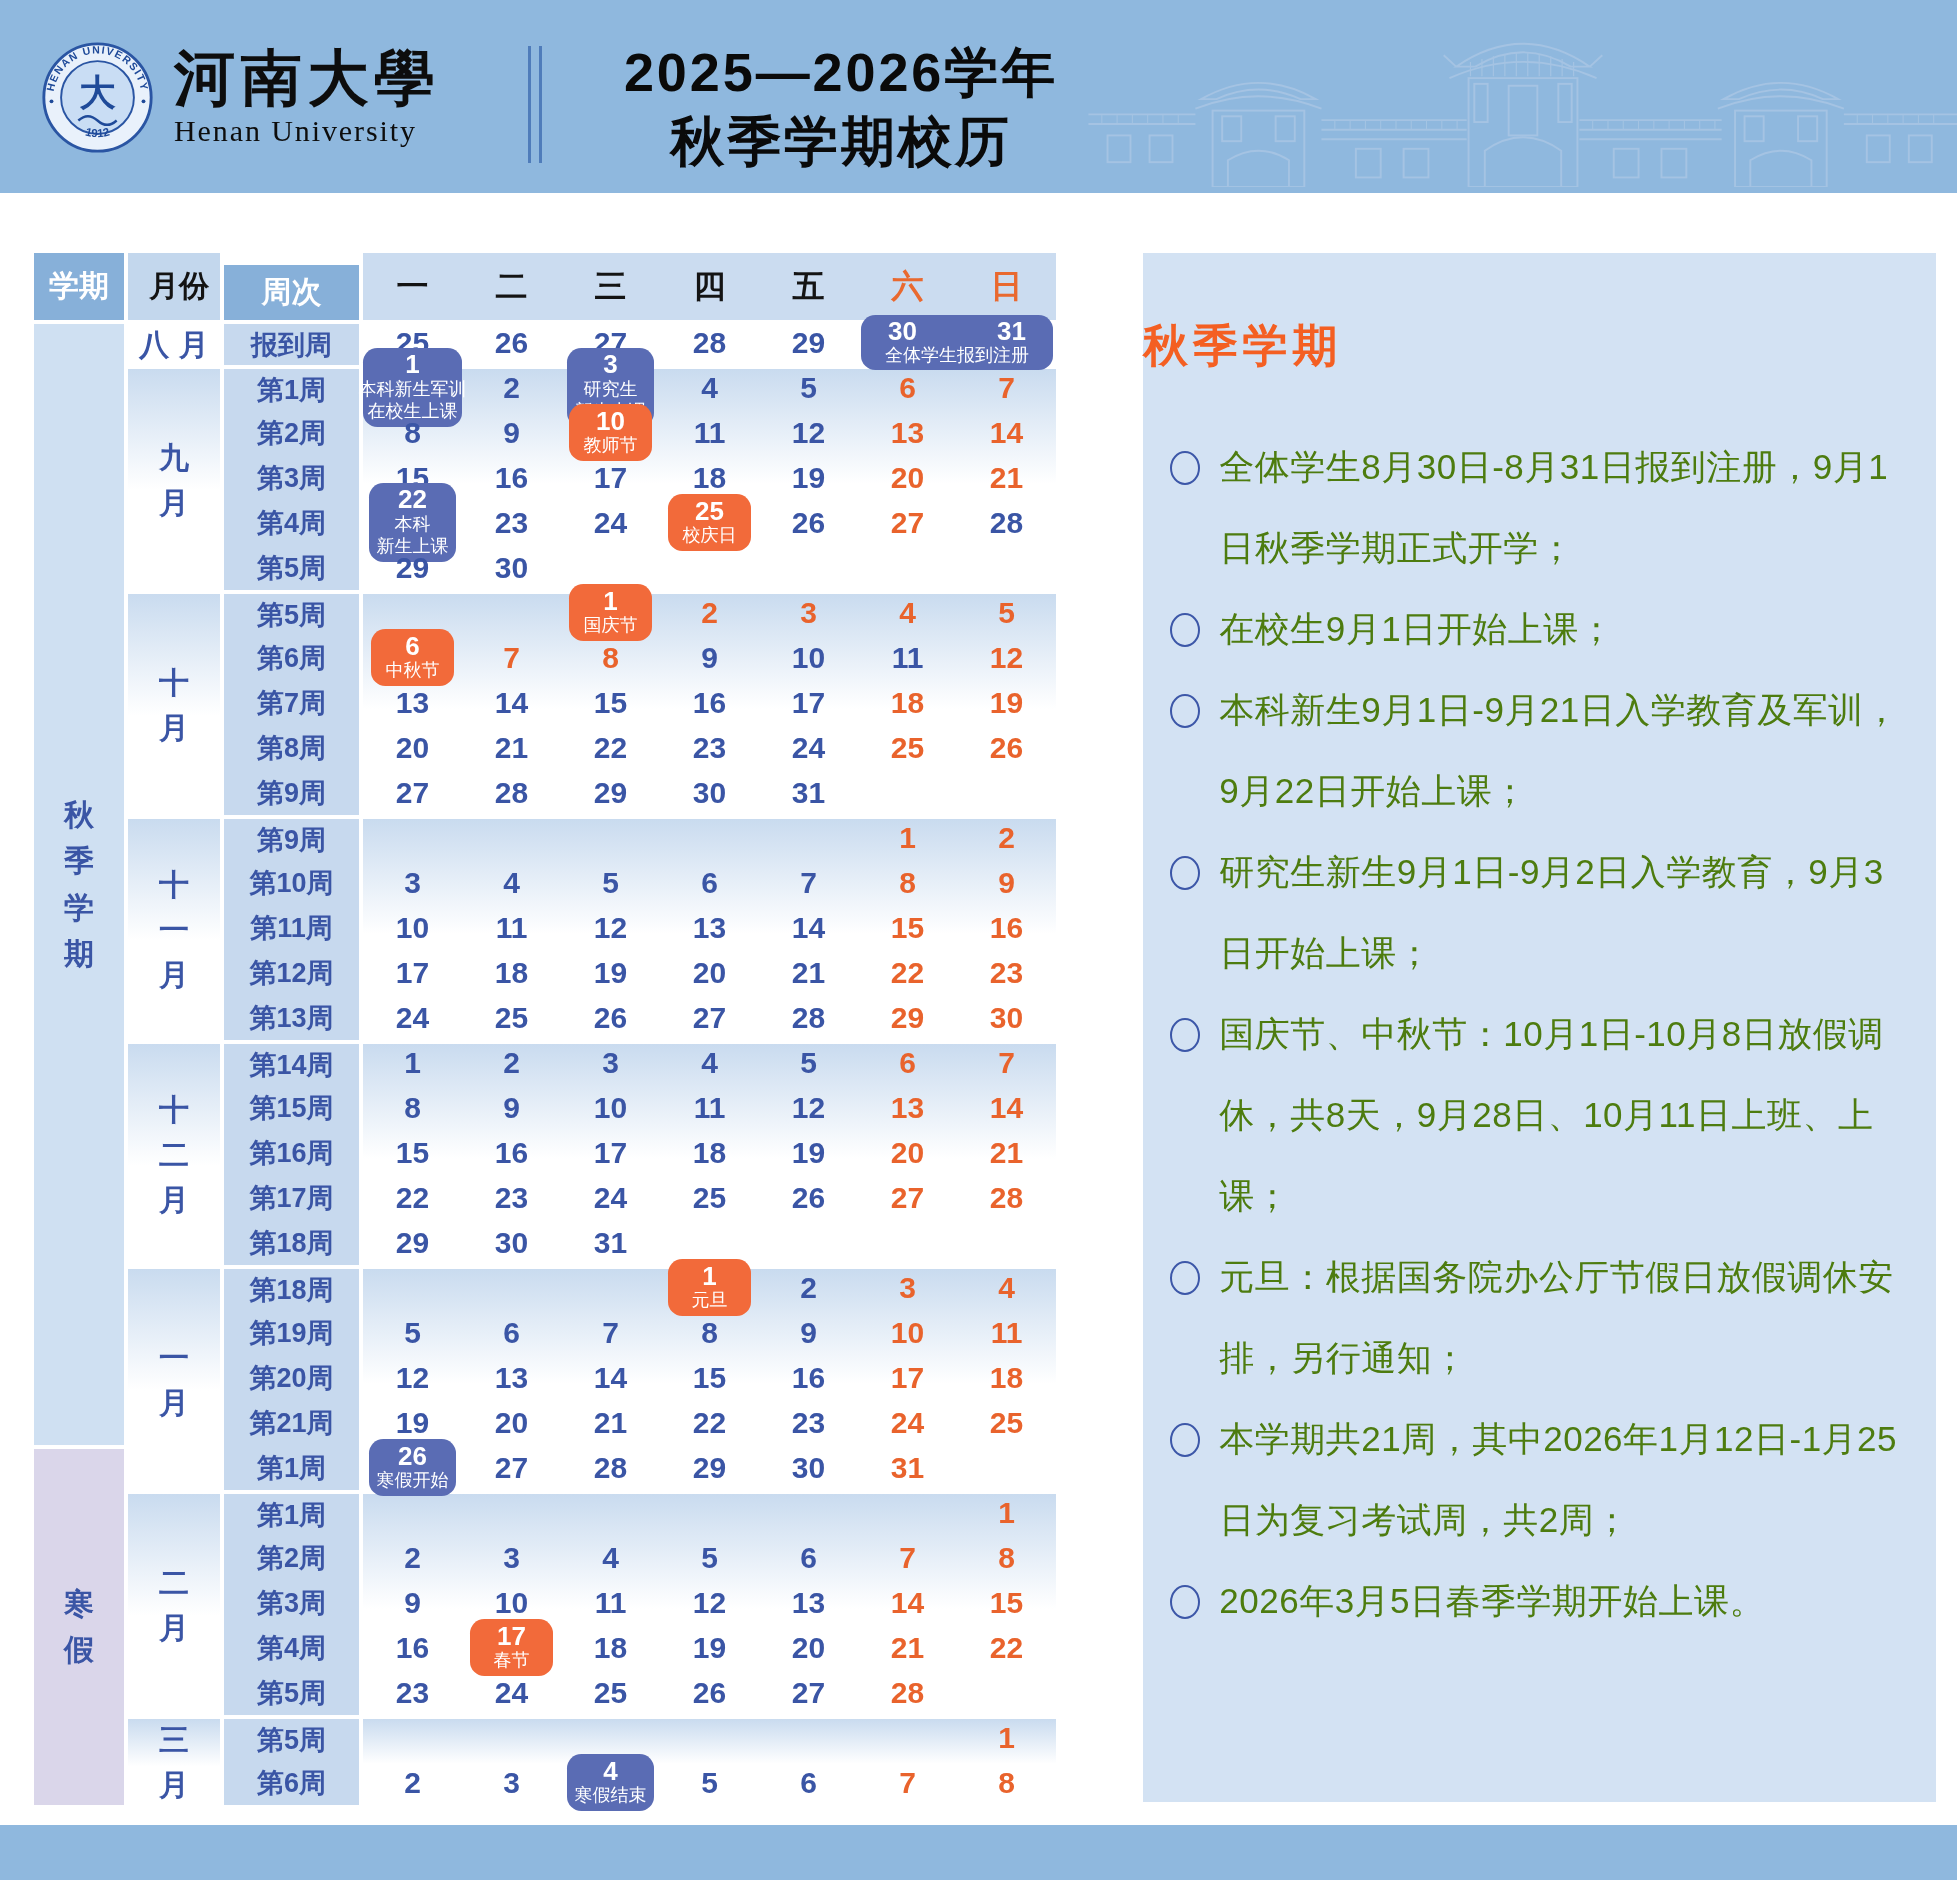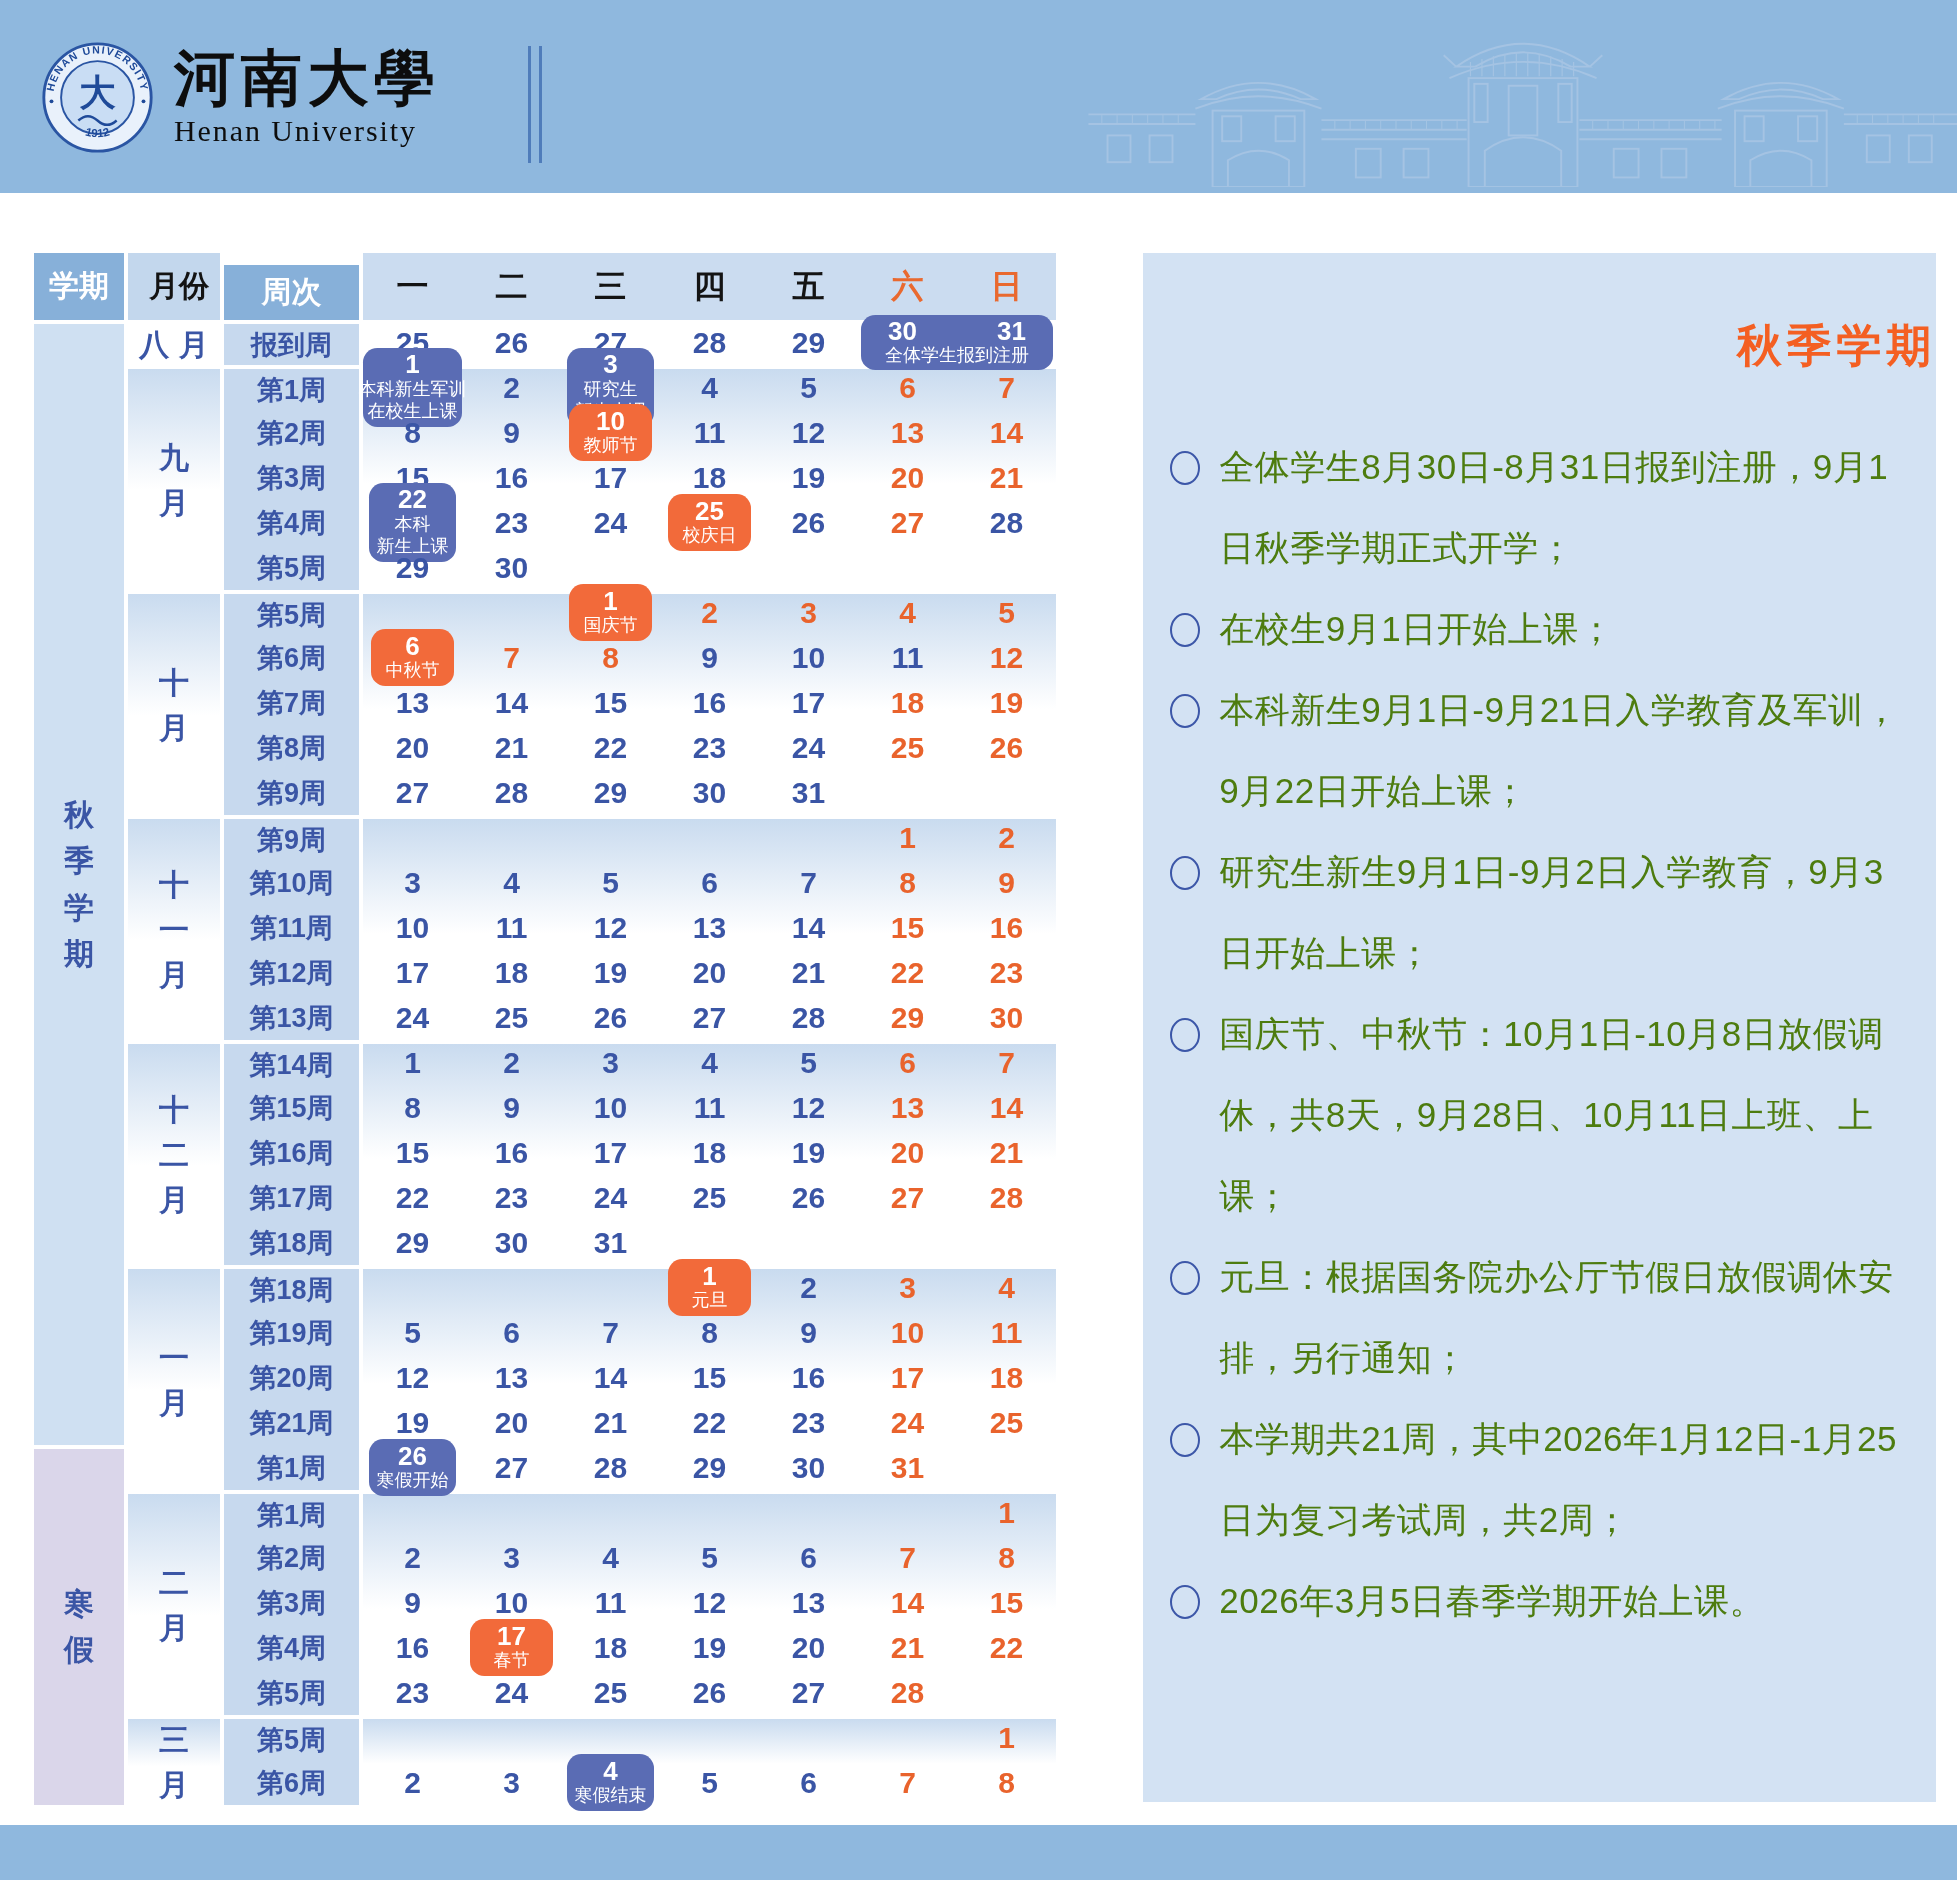--- a/index.html
+++ b/index.html
@@ -59,21 +59,21 @@
          color:#fff;border-radius:14.3px;padding:3.8px 7.6px;line-height:1.1;z-index:2;min-width:67px;}
   .badge.blue{background:#5a6cb4;}
   .badge.orange{background:#f26a3a;}
   .b-num{font-size:26px;font-weight:600;line-height:1.05;}
   .b-line{font-size:18px;white-space:nowrap;line-height:1.25;font-family:Liberation Mono, monospace;}
   .badge.wide{width:184px;padding:2.9px 3.8px;}
   .b-nums{display:flex;width:100%;justify-content:space-between;padding:0 23px;box-sizing:border-box;}
 
   
   .panel{position:absolute;left:1143px;top:253px;width:793px;height:1549px;background:#d3e2f3;}
-  .panel-title{margin-top:63px;text-align:right;font-size:45px;font-weight:800;color:#f45f22;letter-spacing:4.8px;}
+  .panel-title{margin-top:63px;text-align:left;font-size:45px;font-weight:800;color:#f45f22;letter-spacing:4.8px;}
   .notes{margin:50px 36px 0 15.3px;}
   .note{position:relative;padding-left:61px;font-size:35px;line-height:81px;color:#4d7c0f;letter-spacing:0.5px;}
   .note .marker{position:absolute;left:11.5px;top:25px;width:26px;height:30px;border:2.4px solid #3c57a8;
                 border-radius:50%;}
 
   .bottom-band{position:absolute;left:0;bottom:0;width:100%;height:55px;background:#8fb8de;}
 </style>
 </head>
 <body>
 
@@ -155,20 +155,24 @@
         <div class="logo-cn">河南大學</div>
         <div class="logo-en">Henan University</div>
       </div>
     </div>
 
     <div class="divider">
         <div></div>
         <div></div>
       </div>
 
+    <div class="title-block">
+      <div>2025—2026学年</div>
+      <div>秋季学期校历</div>
+    </div>
   </div>
 
   <div class="cal">
       <div class="hcell h-sem" style="grid-area: 1 / 1;">学期</div>
       <div class="hcell h-month" style="grid-area: 1 / 2; padding-left: 10px;">月份</div>
       <div class="hcell h-week" style="grid-area: 1 / 3; margin-top: 12px;">周次</div>
       <div class="hcell h-day" style="grid-area: 1 / 4;">一</div>
       <div class="hcell h-day" style="grid-area: 1 / 5;">二</div>
       <div class="hcell h-day" style="grid-area: 1 / 6;">三</div>
       <div class="hcell h-day" style="grid-area: 1 / 7;">四</div>

